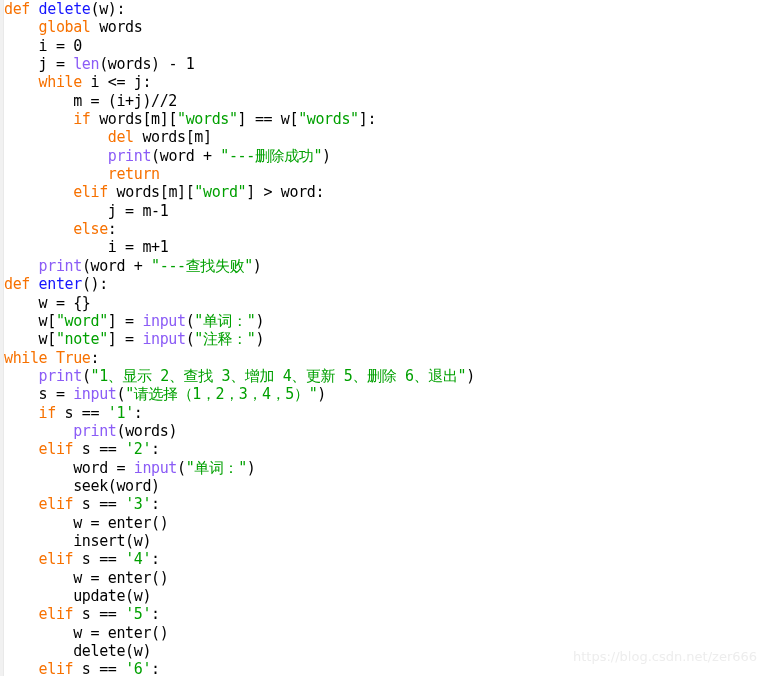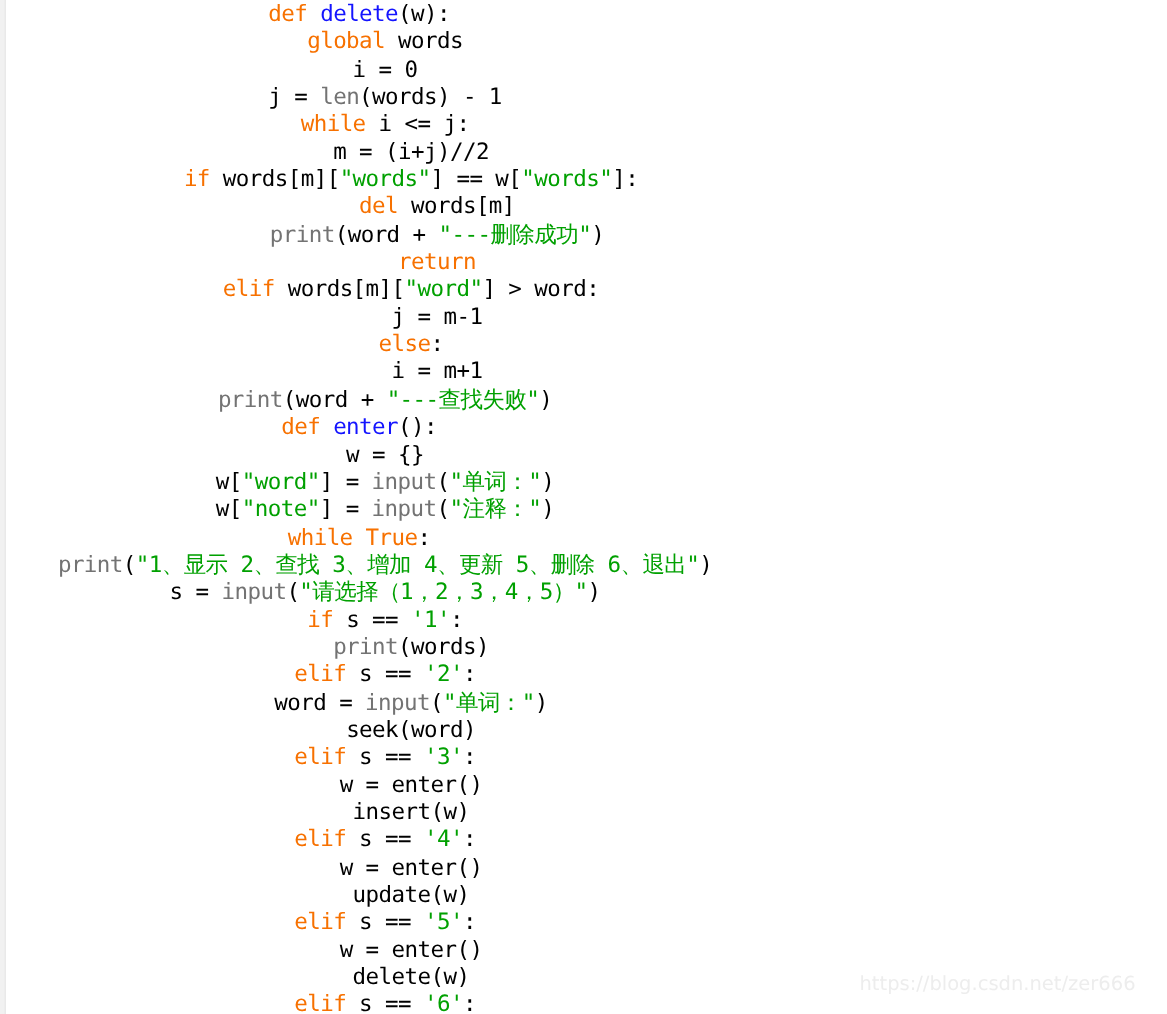--- a/index.html
+++ b/index.html
@@ -16,21 +16,20 @@
     font-family: "DejaVu Sans Mono", monospace;
   }
 
   #code-surface {
     position: absolute;
     left: 0;
     top: 0;
     width: 778px;
     height: 676px;
     background: #ffffff;
-    text-align: center;
   }
 
   
   #left-gutter {
     position: absolute;
     left: 0;
     top: 0;
     width: 3px;
     height: 676px;
     background: #f1f1f1;
@@ -52,21 +51,21 @@
   .code-line {
     white-space: pre;
     height: 18.35px;
     font-family: "DejaVu Sans Mono", monospace;
   }
 
   
   .t-plain   { color: #000000; }
   .t-kw      { color: #f77100; }   
   .t-fname   { color: #1414ff; }   
-  .t-builtin { color: #737373; }   
+  .t-builtin { color: #8b5cf6; }   
   .t-str     { color: #00a000; }
 
   #watermark {
     position: absolute;
     left: 573px;
     top: 649px;
     font-family: "DejaVu Sans", sans-serif;
     font-size: 13px;
     color: #ededed;
     letter-spacing: 0px;

